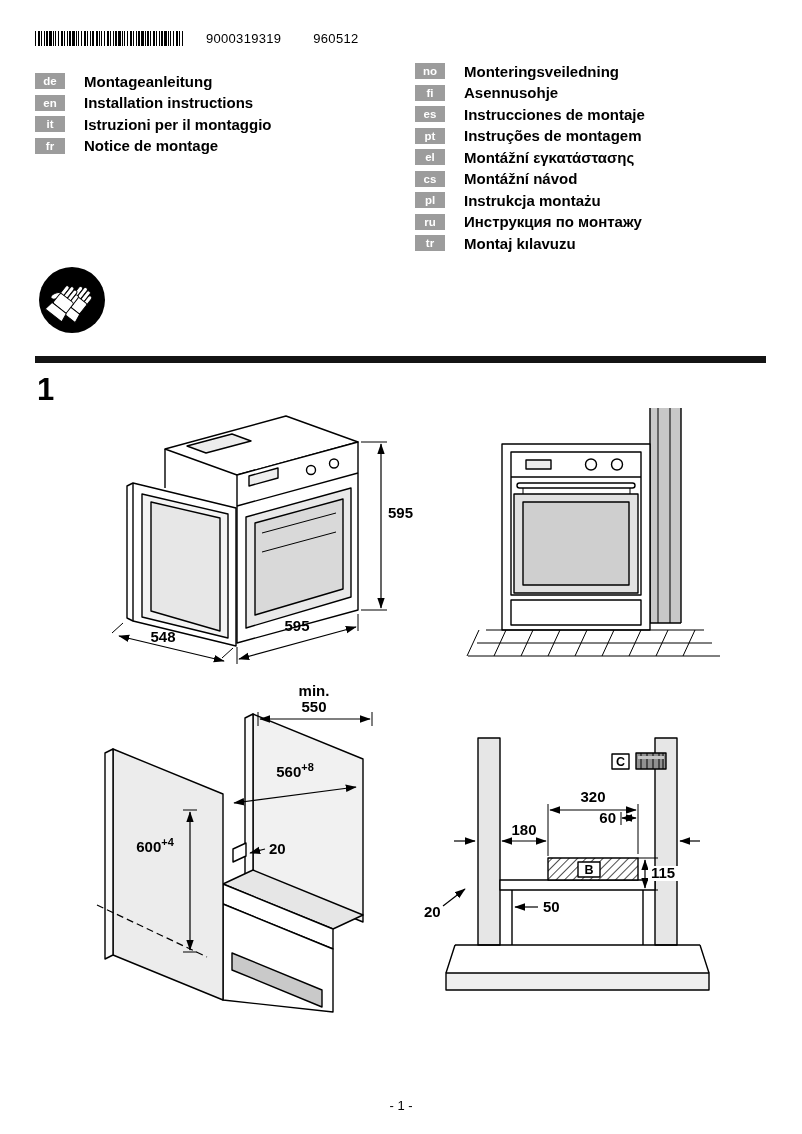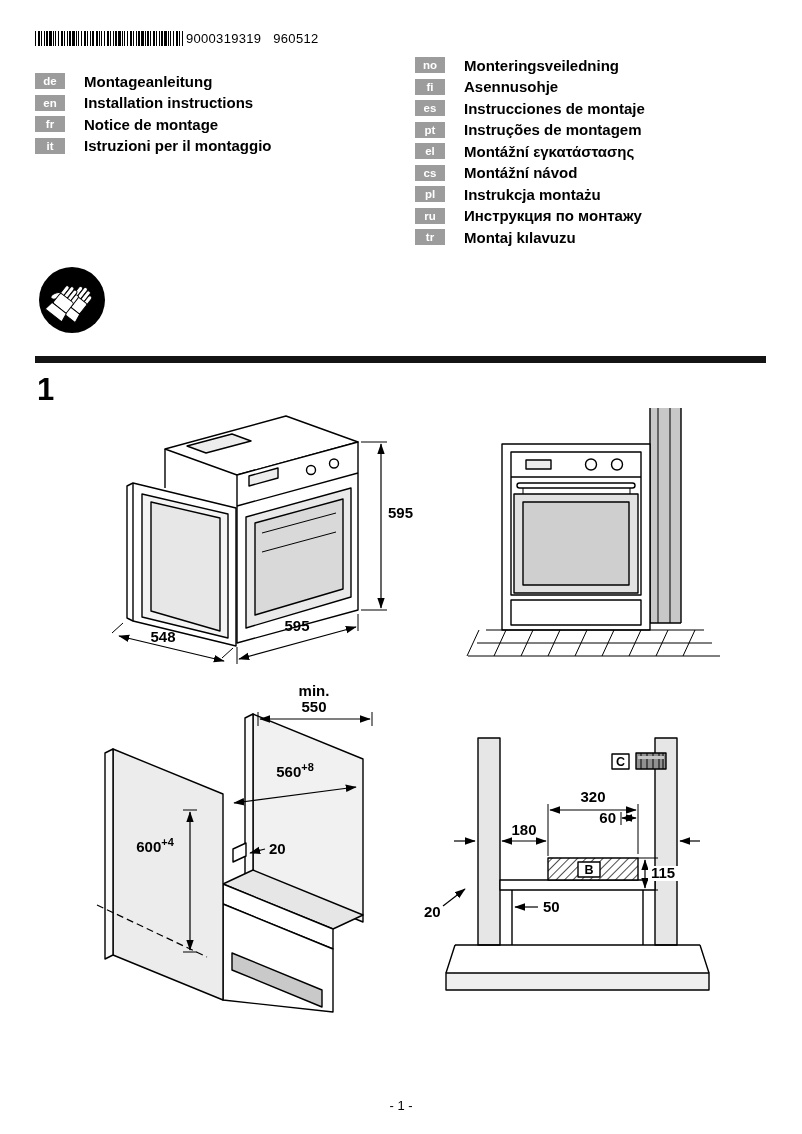--- a/index.html
+++ b/index.html
@@ -3,35 +3,35 @@
 <meta charset="utf-8">
 <style>
   * { margin:0; padding:0; box-sizing:border-box; }
   html,body { background:#ffffff; }
   .page {
     position:relative; width:802px; height:1134px; margin:0 auto;
     background:#fff; color:#000;
     font-family:"Liberation Sans", sans-serif; overflow:hidden;
   }
   
-  .barcode-row { position:absolute; left:35px; top:30px; display:flex; align-items:center; height:16px; }
+  .barcode-row { position:absolute; left:35px; top:30px; display:flex; align-items:center; height:16px;gap:20px; }
   .barcode {
     width:148px; height:15px;
     background:repeating-linear-gradient(90deg,
       #000 0px,#000 1.5px,#fff 1.5px,#fff 3px,
       #000 3px,#000 5.5px,#fff 5.5px,#fff 6.5px,
       #000 6.5px,#000 7.5px,#fff 7.5px,#fff 9px,
       #000 9px,#000 10px,#fff 10px,#fff 11.5px);
   }
   .barcode-num { font-size:13px; margin-left:3px; letter-spacing:0.3px; }
   .print-code { font-size:13px; margin-left:12px; letter-spacing:0.3px; }
   
   .lang-col { position:absolute; display:flex; flex-direction:column; gap:5.5px; }
   .lang-col.left  { left:35px;  top:73px; }
-  .lang-col.right { left:415px; top:57px; }
+  .lang-col.right { left:415px; top:63px; }
   .lang-row { display:flex; align-items:center; height:16px; }
   .lang-code {
     width:30px; height:16px; background:#9c9c9c; color:#fff;
     font-size:11.5px; font-weight:bold;
     display:flex; align-items:center; justify-content:center;
   }
   .lang-label { margin-left:19px; font-size:15px; font-weight:bold; white-space:nowrap; }
   .gloves { position:absolute; left:38px; top:266px; }
   .glove { fill:#fff; stroke:#000; stroke-width:1.1; stroke-linejoin:round; }
   .divider { position:absolute; left:35px; top:356px; width:731px; height:7px; background:#141414; }
@@ -64,26 +64,26 @@
   <div class="lang-col left">
     <div class="lang-row">
       <span class="lang-code">de</span>
       <span class="lang-label">Montageanleitung</span>
     </div>
     <div class="lang-row">
       <span class="lang-code">en</span>
       <span class="lang-label">Installation instructions</span>
     </div>
     <div class="lang-row">
+      <span class="lang-code">it</span>
+      <span class="lang-label">Istruzioni per il montaggio</span>
+    </div>
+    <div class="lang-row">
       <span class="lang-code">fr</span>
       <span class="lang-label">Notice de montage</span>
-    </div>
-    <div class="lang-row">
-      <span class="lang-code">it</span>
-      <span class="lang-label">Istruzioni per il montaggio</span>
     </div>
   </div>
 
   <div class="lang-col right">
     <div class="lang-row">
       <span class="lang-code">no</span>
       <span class="lang-label">Monteringsveiledning</span>
     </div>
     <div class="lang-row">
       <span class="lang-code">fi</span>

